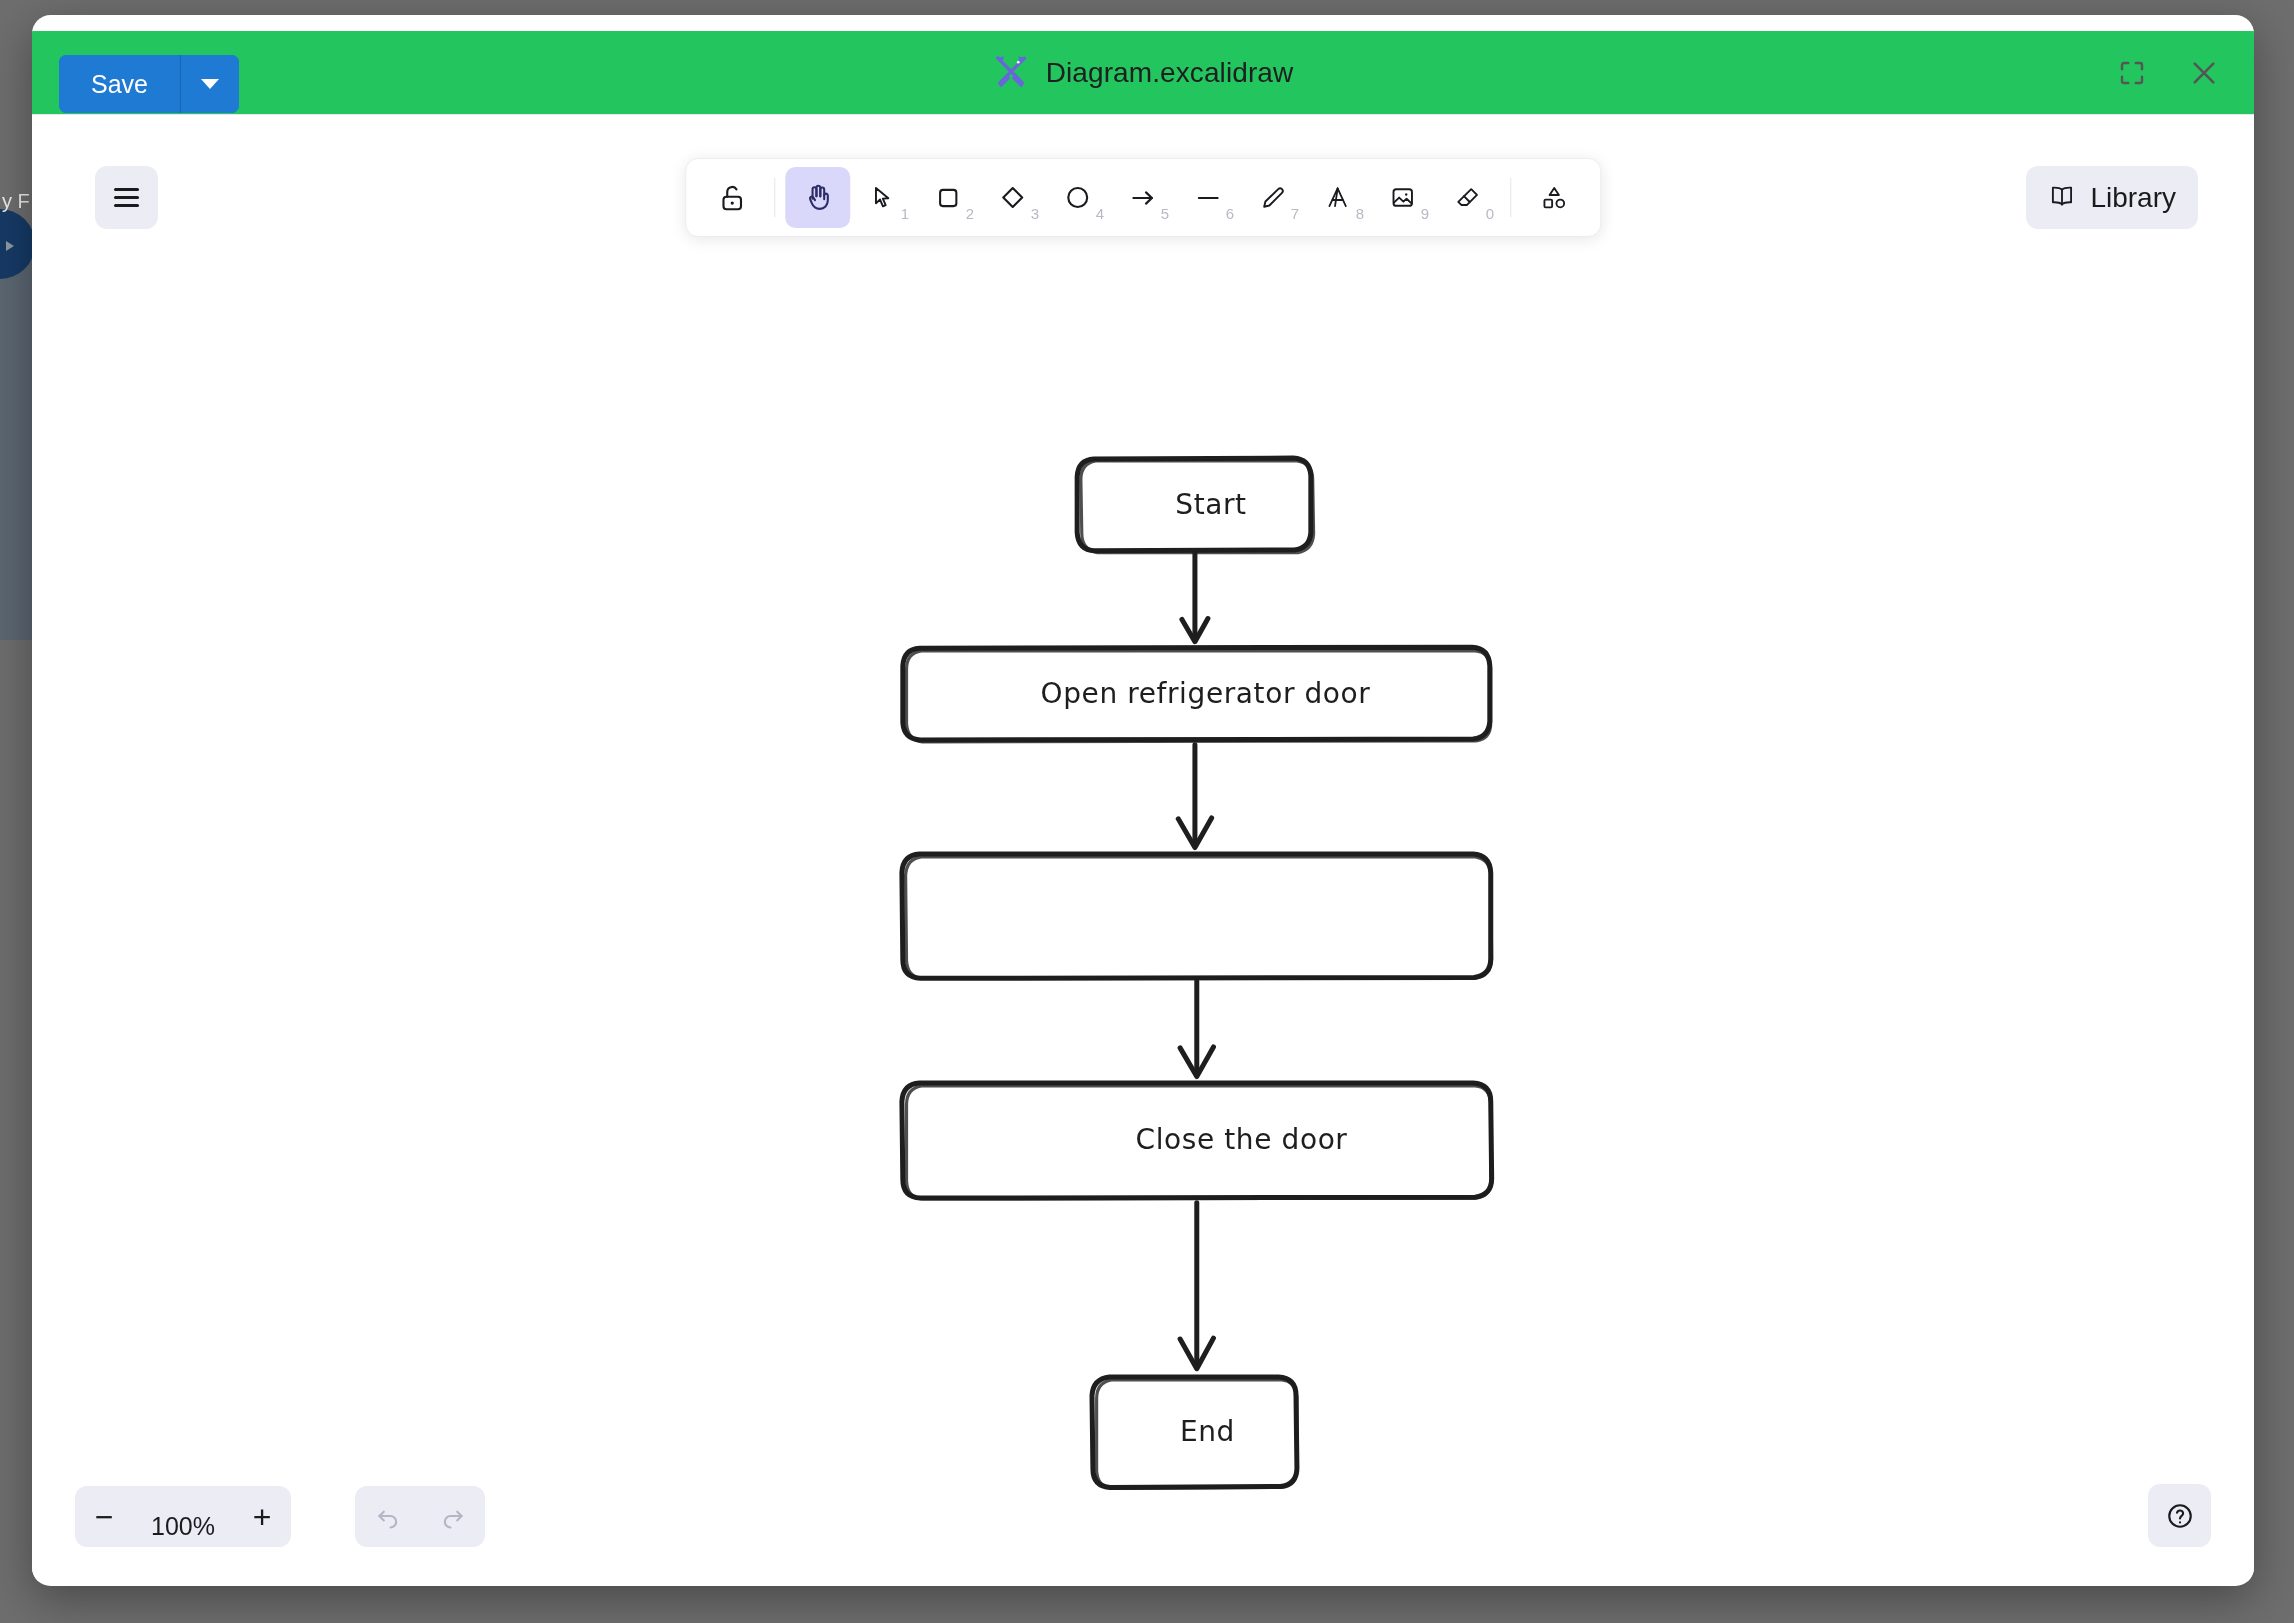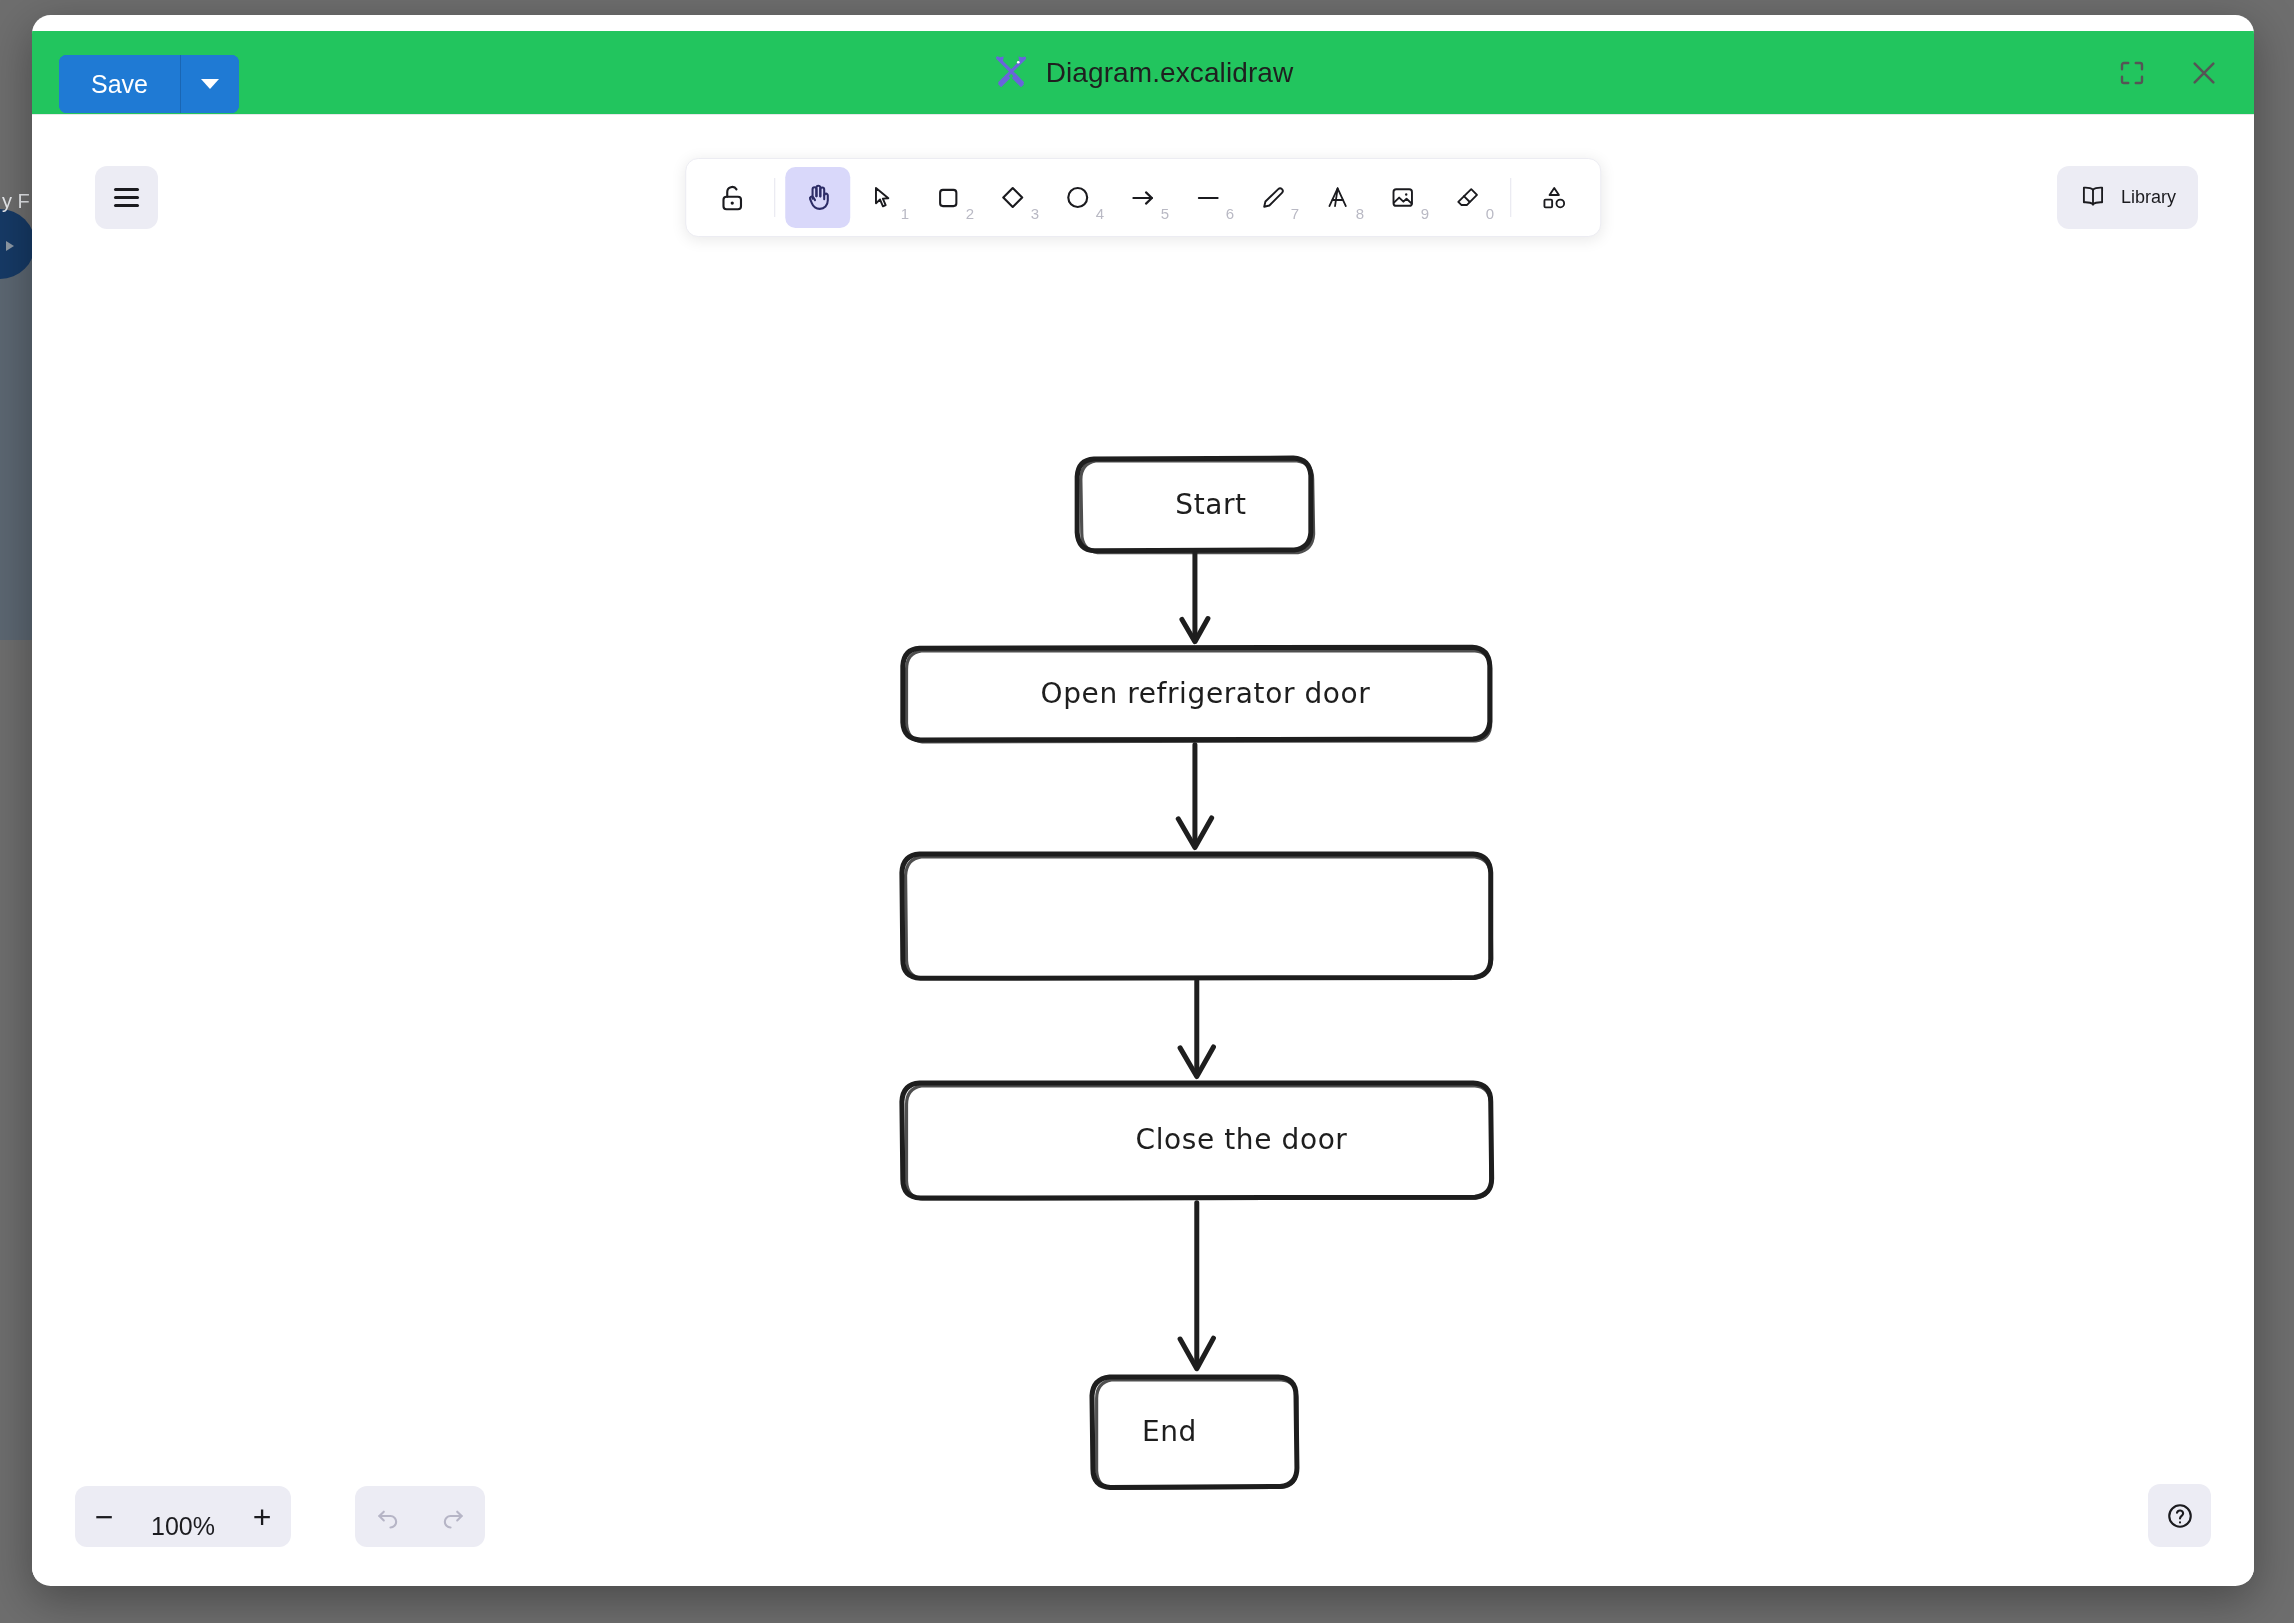--- a/index.html
+++ b/index.html
@@ -197,21 +197,21 @@
     position: absolute;
     right: 56px; top: 51px;
     display: flex; align-items: center; gap: 14px;
     height: 63px;
     padding: 0 22px;
     background: #ececf4;
     border-radius: 12px;
     cursor: pointer;
   }
   .library-btn .lbl {
-    font-size: 18px;
+    font-size: 28px;
     color: #1b1b1f;
   }
 
   
   .flow { position: absolute; inset: 0; pointer-events: none; }
   .flow svg { display: block; }
 
   .node-text {
     position: absolute;
     display: flex; align-items: center; justify-content: center;
@@ -487,21 +487,21 @@
 
           <path d="M1162 1361 q-18 2 -19 20 l1 79 q0 19 19 20 l183 -1 q18 -2 18 -20 l-1 -78 q0 -19 -19 -20 z"></path>
           <path d="M1164 1364 q-16 3 -16 20 l0 78 q1 18 17 19 l183 -1 q16 -2 16 -19 l0 -78 q-1 -18 -17 -19 z" stroke-width="3.4" opacity=".78"></path>
         </g>
       </svg>
     </div>
 
     <div class="node-text" style="left:1062px; top:344px; width:234px; height:93px;">Start</div>
     <div class="node-text" style="left:888px; top:533px; width:571px; height:93px;">Open refrigerator door</div>
     <div class="node-text" style="left:924px; top:968px; width:571px; height:115px;">Close the door</div>
-    <div class="node-text" style="left:1044px; top:1262px; width:187px; height:110px;text-align:right;">End</div>
+    <div class="node-text" style="left:1082px; top:1262px; width:187px; height:110px;text-align:right;">End</div>
 
     <div class="zoom-island">
       <div class="zoom-btn">−</div>
       <div class="zoom-val">100%</div>
       <div class="zoom-btn">+</div>
     </div>
 
     <div class="history-island">
       <div class="hist-btn">
         <svg width="28" height="28" viewBox="0 0 24 24" fill="none" stroke="#b6b5c6" stroke-width="1.8" stroke-linecap="round" stroke-linejoin="round">

